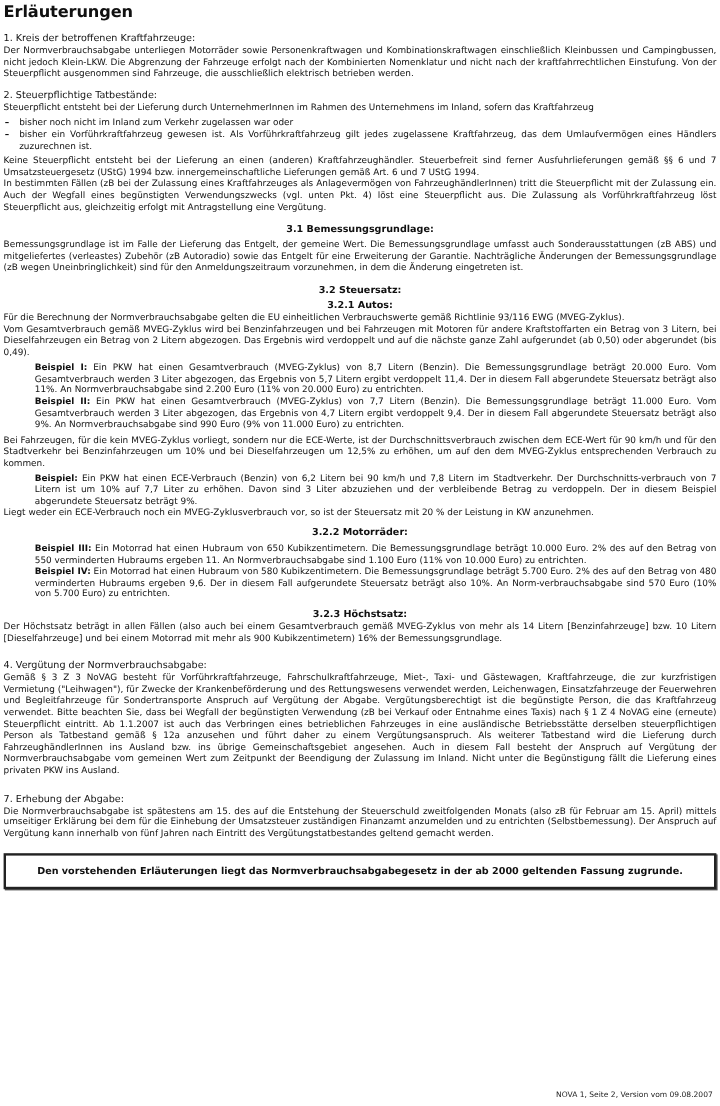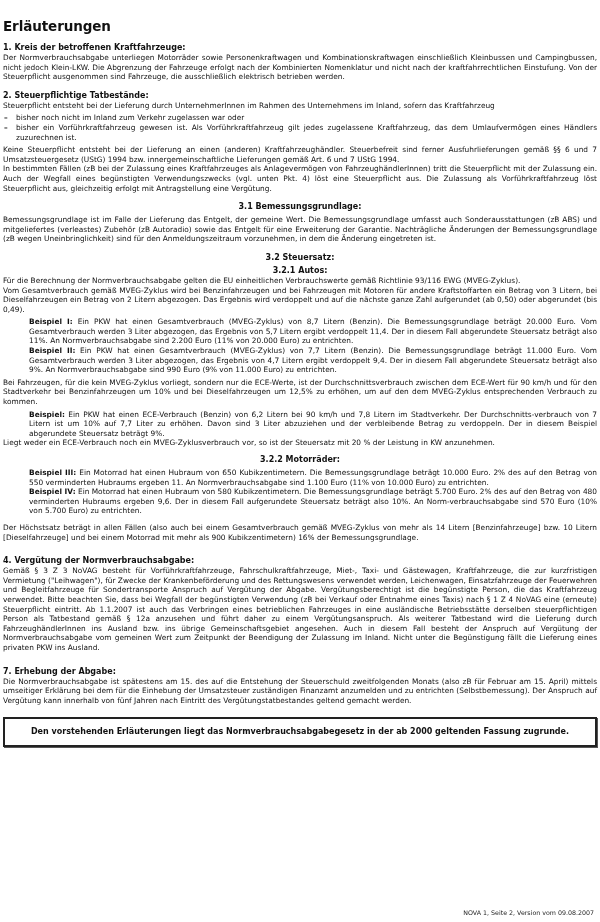--- a/index.html
+++ b/index.html
@@ -1,23 +1,23 @@
 <!DOCTYPE html>
 <html><head>
 <meta charset="utf-8">
 <style>
   html, body { margin: 0; padding: 0; background: #ffffff; }
   body {
     width: 600px; height: 922px; overflow: hidden; position: relative;
     font-family: "DejaVu Sans", sans-serif; color: #111;
     font-size: 7.4px; line-height: 9.6px;
   }
-  .page { position: absolute; left: 3px; top: 18px; width: 594px; }
+  .page { position: absolute; left: 3px; top: 2px; width: 594px; }
   h1 { font-size: 13.5px; font-weight: bold; margin: 0 0 9px 0; line-height: 16px; letter-spacing: -0.1px; }
-  h2 { font-size: 8px; font-weight: bold; margin: 0; line-height: 10px; }
+  h2 { font-size: 8px; font-weight: normal; margin: 0; line-height: 10px; }
   h3 { font-size: 8px; font-weight: bold; margin: 0; line-height: 10px; text-align: center; }
   p { margin: 0; text-align: justify; }
   .sec { margin-bottom: 9px; }
   .sub { margin-top: 3px; }
   .gap { height: 3px; }
   ul.dash { list-style: none; margin: 3px 0 3px 0; padding: 0; }
   ul.dash li { position: relative; padding-left: 13px; text-align: justify; }
   ul.dash li .dash-mark { position: absolute; left: 1px; top: 0; font-weight: bold; }
   .ex { margin-left: 26px; text-align: justify; }
   .ex b { font-weight: bold; }
@@ -84,20 +84,21 @@
     <h3>3.2.2 Motorräder:</h3>
     <div class="gap"></div>
     <div class="ex">
       <b>Beispiel III:</b><span> Ein Motorrad hat einen Hubraum von 650 Kubikzentimetern. Die Bemessungsgrundlage beträgt 10.000 Euro. 2% des auf den Betrag von 550 verminderten Hubraums ergeben 11. An Normverbrauchsabgabe sind 1.100 Euro (11% von 10.000 Euro) zu entrichten.</span>
     </div>
     <div class="ex">
       <b>Beispiel IV:</b><span> Ein Motorrad hat einen Hubraum von 580 Kubikzentimetern. Die Bemessungsgrundlage beträgt 5.700 Euro. 2% des auf den Betrag von 480 verminderten Hubraums ergeben 9,6. Der in diesem Fall aufgerundete Steuersatz beträgt also 10%. An Norm-verbrauchsabgabe sind 570 Euro (10% von 5.700 Euro) zu entrichten.</span>
     </div>
     <div style="height:7px"></div>
 
+    <h3>3.2.3 Höchstsatz:</h3>
     <p>Der Höchstsatz beträgt in allen Fällen (also auch bei einem Gesamtverbrauch gemäß MVEG-Zyklus von mehr als 14 Litern [Benzinfahrzeuge] bzw. 10 Litern [Dieselfahrzeuge] und bei einem Motorrad mit mehr als 900 Kubikzentimetern) 16% der Bemessungsgrundlage.</p>
   </div>
 
   <div class="sec" style="margin-top:14px">
     <h2>4. Vergütung der Normverbrauchsabgabe:</h2>
     <p>Gemäß § 3 Z 3 NoVAG besteht für Vorführkraftfahrzeuge, Fahrschulkraftfahrzeuge, Miet-, Taxi- und Gästewagen, Kraftfahrzeuge, die zur kurzfristigen Vermietung ("Leihwagen"), für Zwecke der Krankenbeförderung und des Rettungswesens verwendet werden, Leichenwagen, Einsatzfahrzeuge der Feuerwehren und Begleitfahrzeuge für Sondertransporte Anspruch auf Vergütung der Abgabe. Vergütungsberechtigt ist die begünstigte Person, die das Kraftfahrzeug verwendet. Bitte beachten Sie, dass bei Wegfall der begünstigten Verwendung (zB bei Verkauf oder Entnahme eines Taxis) nach § 1 Z 4 NoVAG eine (erneute) Steuerpflicht eintritt. Ab 1.1.2007 ist auch das Verbringen eines betrieblichen Fahrzeuges in eine ausländische Betriebsstätte derselben steuerpflichtigen Person als Tatbestand gemäß § 12a anzusehen und führt daher zu einem Vergütungsanspruch. Als weiterer Tatbestand wird die Lieferung durch FahrzeughändlerInnen ins Ausland bzw. ins übrige Gemeinschaftsgebiet angesehen. Auch in diesem Fall besteht der Anspruch auf Vergütung der Normverbrauchsabgabe vom gemeinen Wert zum Zeitpunkt der Beendigung der Zulassung im Inland. Nicht unter die Begünstigung fällt die Lieferung eines privaten PKW ins Ausland.</p>
   </div>
 
   <div class="sec" style="margin-top:14px">
     <h2>7. Erhebung der Abgabe:</h2>

